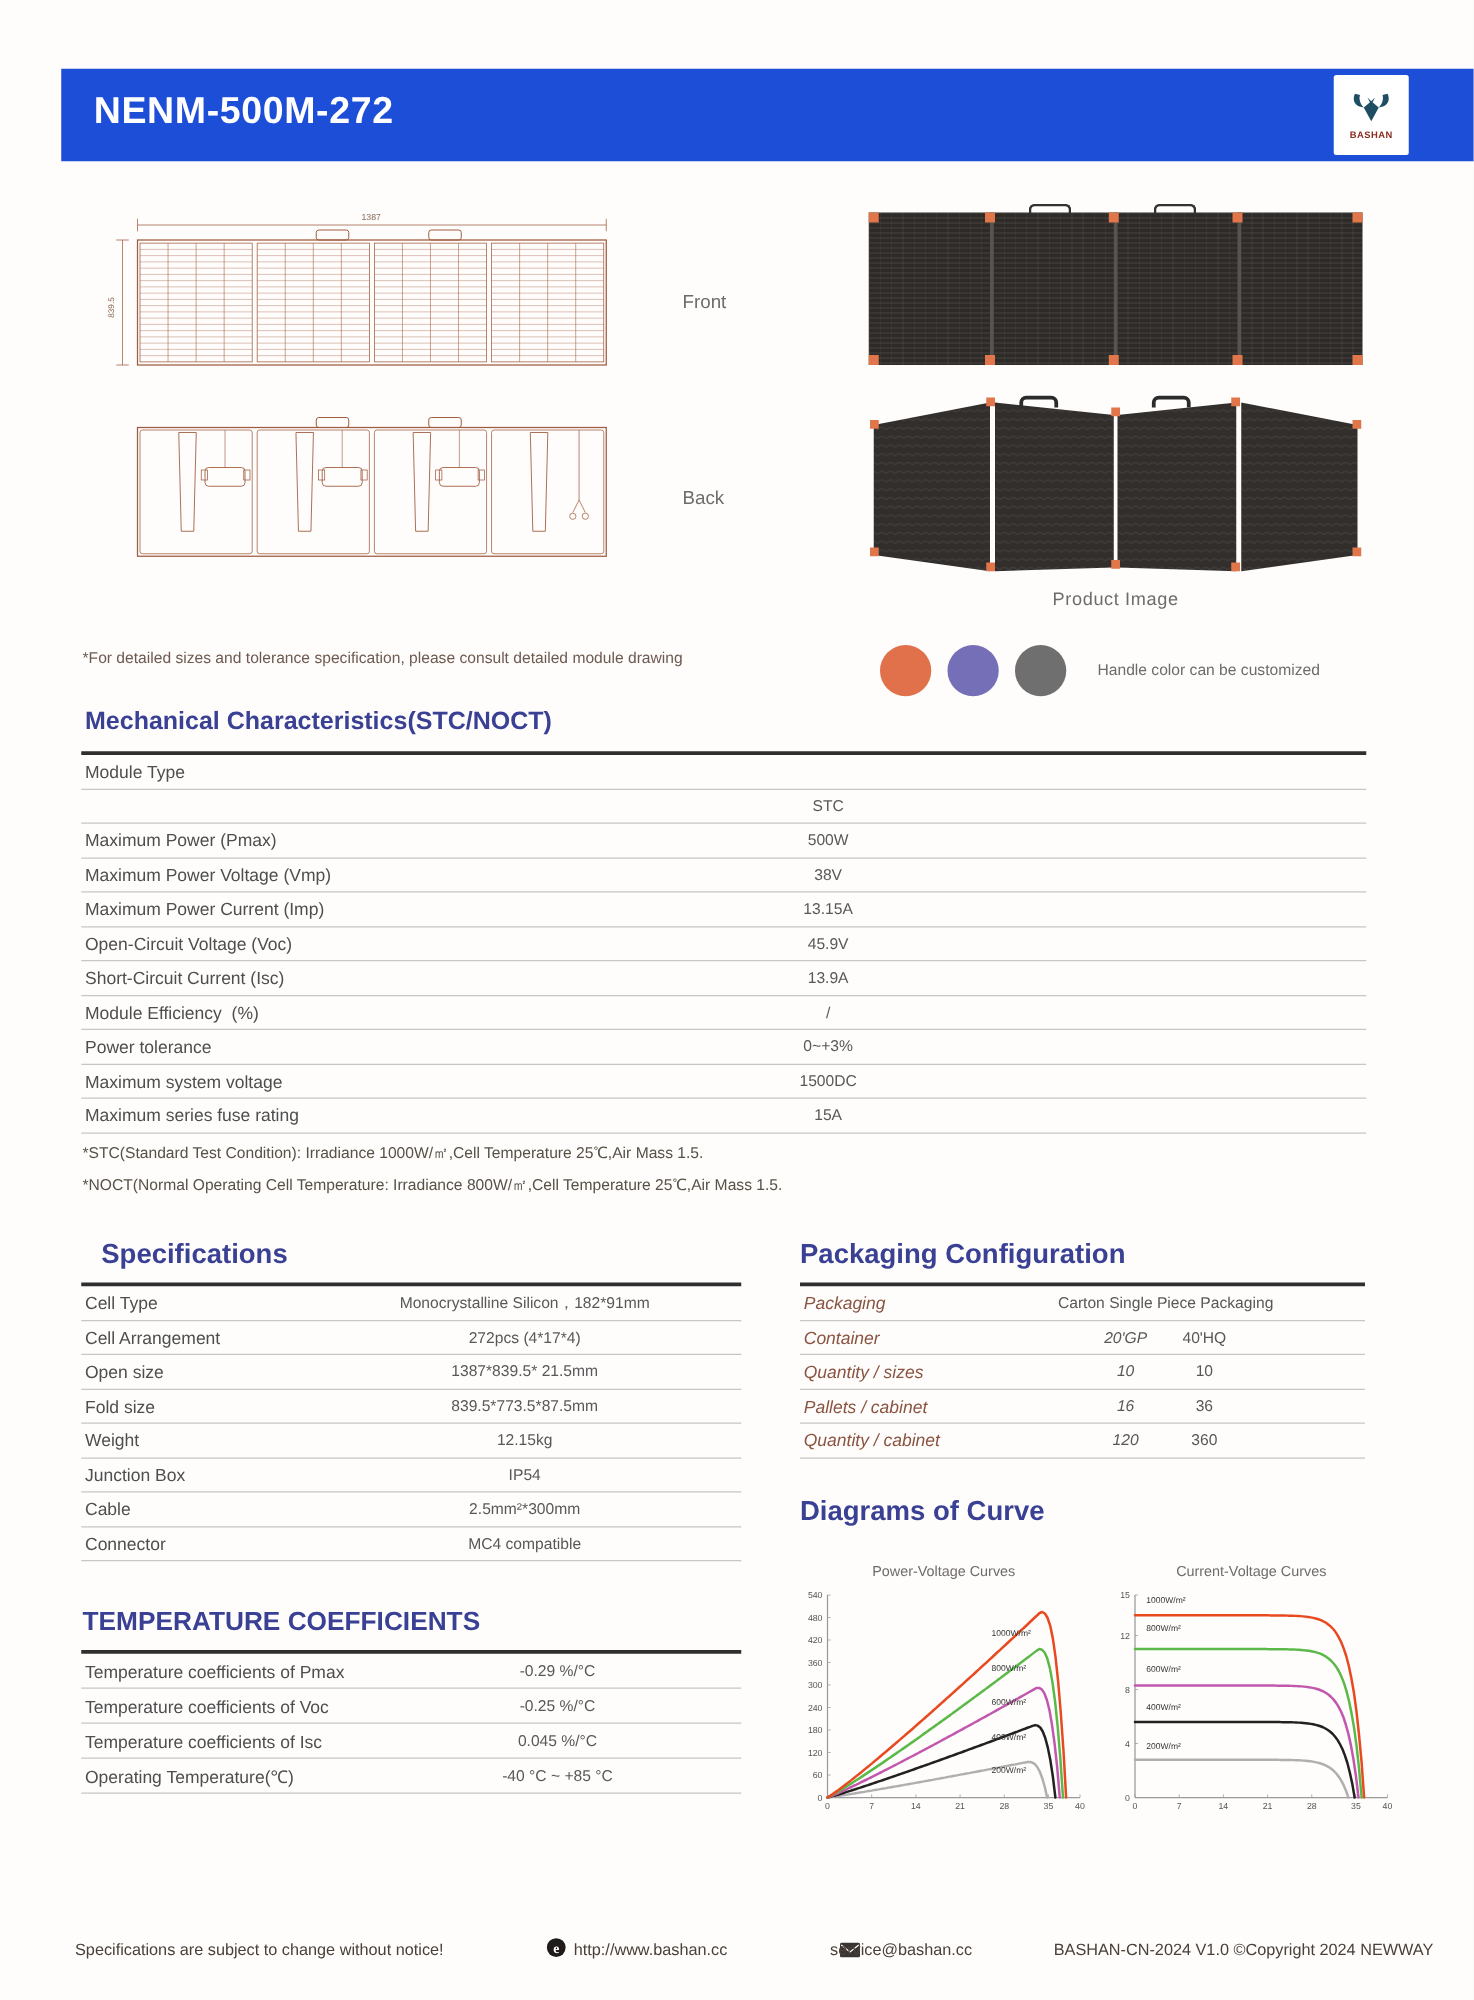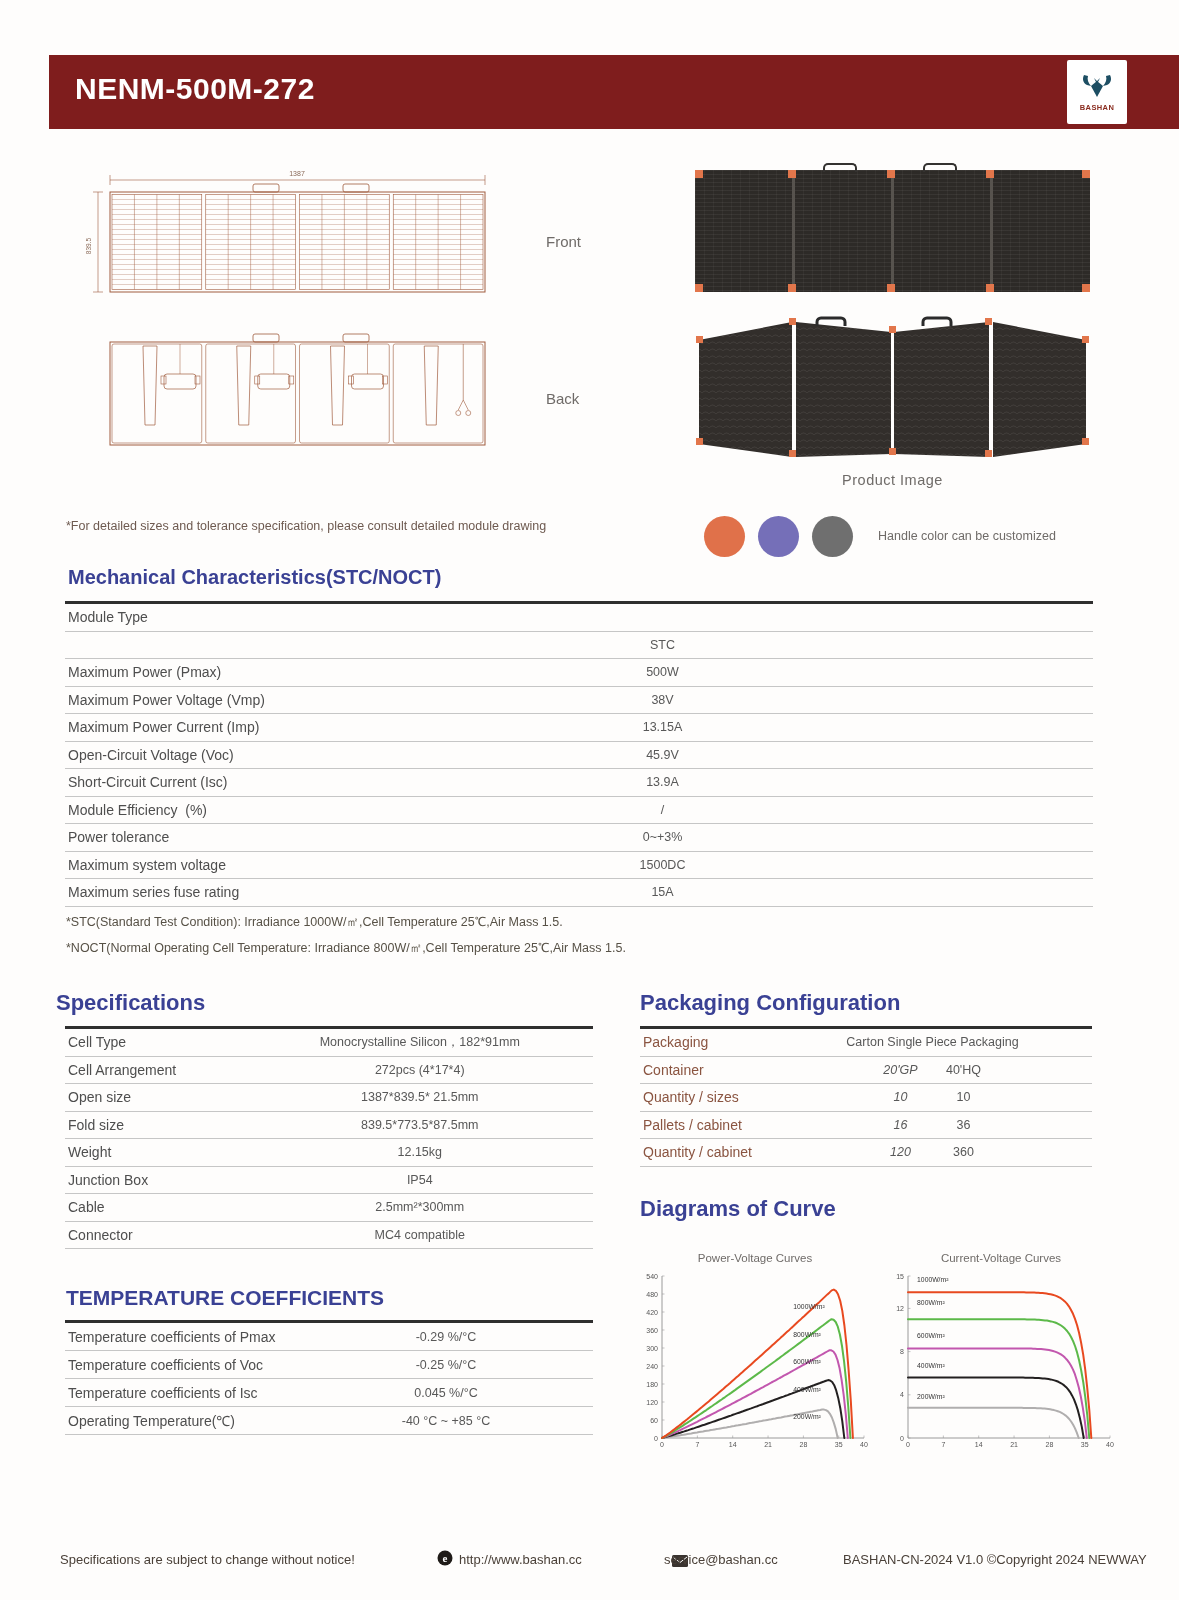--- a/index.html
+++ b/index.html
@@ -1,20 +1,20 @@
 <!DOCTYPE html>
 <html><head>
 <meta charset="utf-8">
 <style>
   * { margin:0; padding:0; box-sizing:border-box; }
   body { background:#e8e8e8; font-family:"Liberation Sans", sans-serif; }
   #page { position:relative; width:1179px; height:1600px; background:#fefdfc; margin:0 auto; overflow:hidden; }
 
   
-  .header-bar { position:absolute; left:49px; top:55px; right:0; height:74px; background:#7f1d1d; }
+  .header-bar { position:absolute; left:49px; top:55px; right:0; height:74px; background:#1d4ed8; }
   .header-title { position:absolute; left:26px; top:17px; font-size:30px; font-weight:bold; color:#fff; letter-spacing:0.5px; }
   .logo-box { position:absolute; right:52px; top:5px; width:60px; height:64px; background:#fff; border-radius:2px;
               display:flex; flex-direction:column; align-items:center; justify-content:center; gap:2px; }
   .logo-text { font-size:7.5px; font-weight:bold; color:#8a2c1f; letter-spacing:0.4px; }
 
   
   .drawings-svg { position:absolute; left:60px; top:160px; }
   .view-label { position:absolute; font-size:15px; color:#6f6b68; }
   .lbl-front { left:546px; top:233px; }
   .lbl-back  { left:546px; top:390px; }
@@ -52,21 +52,21 @@
   .mech-tbl .val { flex:0 0 16%; }
   .footnote { position:absolute; left:66px; font-size:12.5px; color:#575146; }
 
   .spec-tbl { left:65px; top:1029px; width:528px; }
   .spec-tbl .row { height:27.5px; padding-left:3px; }
   .spec-tbl .lbl { flex:0 0 42%; }
   .spec-tbl .val { flex:0 0 50%; }
 
   .pack-tbl { left:640px; top:1029px; width:452px; }
   .pack-tbl .row { height:27.5px; position:relative; padding-left:3px; }
-  .pack-tbl .lbl { color:#8a5440; }
+  .pack-tbl .lbl { color:#8a5440;font-style:italic; }
   .pack-tbl .pc1 { position:absolute; left:229px; width:63px;font-style:italic; }
   .pack-tbl .pc2 { position:absolute; left:292px; width:63px; }
   .pack-tbl .pspan { position:absolute; left:180px; width:225px; }
 
   .temp-tbl { left:65px; top:1323px; width:528px; }
   .temp-tbl .row { height:28px; padding-left:3px; }
   .temp-tbl .lbl { flex:0 0 55%; }
   .temp-tbl .val { flex:0 0 34%; }
 
   
@@ -341,21 +341,21 @@
       </div>
         <div class="row">
         <div class="lbl">Maximum series fuse rating</div>
         <div class="val">15A</div>
       </div>
       </div>
   </div>
   <div class="footnote" style="top:914px">*STC(Standard Test Condition): Irradiance 1000W/㎡,Cell Temperature 25℃,Air Mass 1.5.</div>
   <div class="footnote" style="top:940px">*NOCT(Normal Operating Cell Temperature: Irradiance 800W/㎡,Cell Temperature 25℃,Air Mass 1.5.</div>
 
-  <div class="sec-title" style="left:56px;top:990px;font-size:22px">Specifications</div>
+  <div class="sec-title" style="left:81px;top:990px;font-size:22px">Specifications</div>
   <div class="rule" style="left:65px;top:1026px;width:528px"></div>
   <div class="tbl spec-tbl">
     <div>
 
     <div class="row">
         <div class="lbl">Cell Type</div>
         <div class="val">Monocrystalline Silicon，182*91mm</div>
       </div>
         <div class="row">
         <div class="lbl">Cell Arrangement</div>

